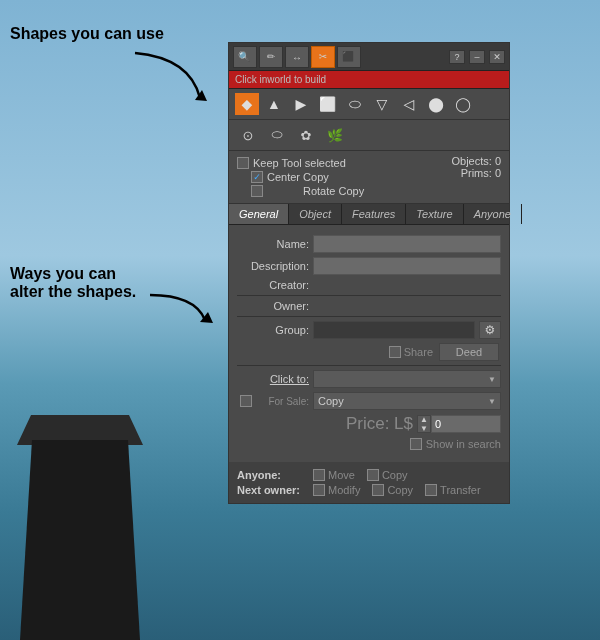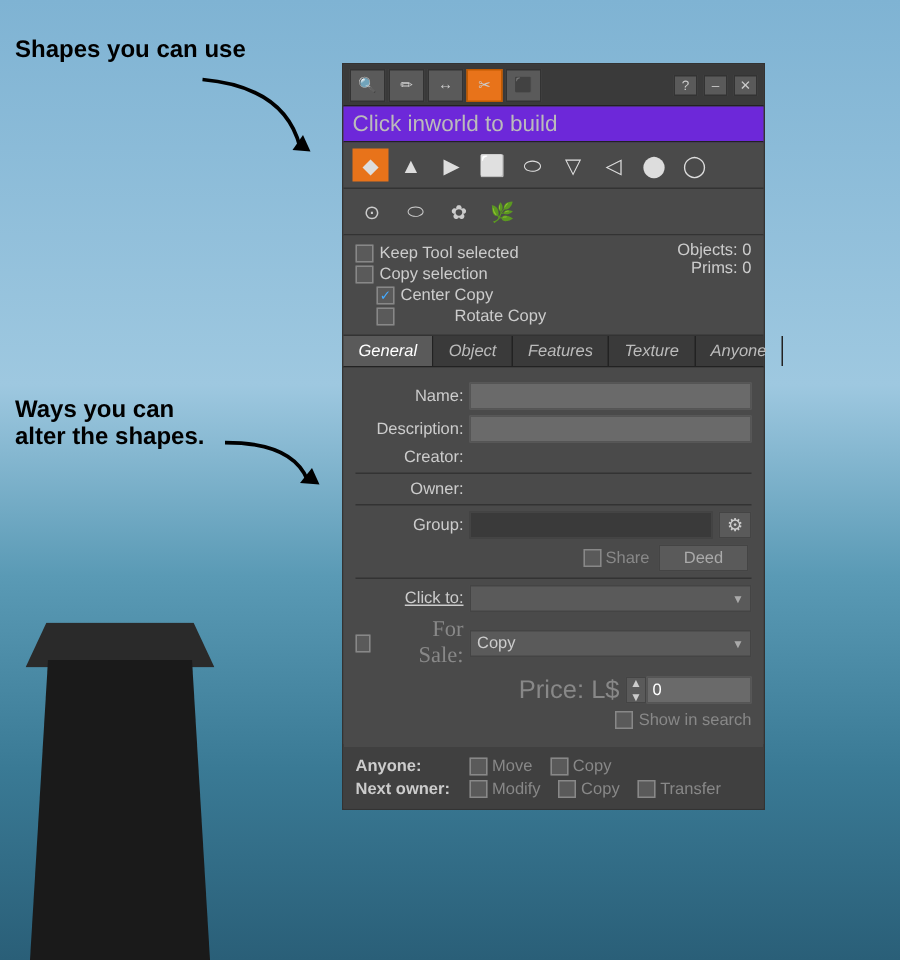--- a/index.html
+++ b/index.html
@@ -136,23 +136,23 @@
       display: flex;
       align-items: center;
       justify-content: center;
       cursor: pointer;
       font-size: 9px;
       color: #ccc;
     }
 
     
     .subtitle {
-      background: #6d28d9;
+      background: #b91c1c;
       padding: 3px 6px;
-      font-size: 15px;
+      font-size: 10px;
       color: #bbb;
       border-bottom: 1px solid #222;
     }
 
     
     .shapes-row {
       background: #4a4a4a;
       padding: 4px 6px;
       display: flex;
       gap: 3px;
@@ -378,30 +378,29 @@
       color: #aaa;
     }
 
     .for-sale-row {
       display: flex;
       align-items: center;
       gap: 4px;
       margin: 4px 0;
     }
     .for-sale-label {
-      font-size: 15px;
+      font-size: 10px;
       color: #888;
       width: 72px;
       text-align: right;
       flex-shrink: 0;
       display: flex;
       align-items: center;
       gap: 16px;
       justify-content: flex-end;
-      font-family: Liberation Serif, serif;
     }
     .sale-dropdown {
       flex: 1;
       height: 18px;
       background: #5a5a5a;
       border: 1px solid #444;
       color: #ccc;
       font-size: 11px;
       display: flex;
       align-items: center;
@@ -550,24 +549,20 @@
     <div class="shape-icon2">⬭</div>
     <div class="shape-icon2">✿</div>
     <div class="shape-icon2">🌿</div>
   </div>
 
   <div class="checkboxes-area">
     <div class="checkbox-row">
       <div class="cb"></div>
       <span>Keep Tool selected</span>
     </div>
-    <div class="checkbox-row">
-      <div class="cb"></div>
-      <span>Copy selection</span>
-    </div>
     <div class="checkbox-row" style="padding-left:14px;">
       <div class="cb checked"></div>
       <span>Center Copy</span>
     </div>
     <div class="checkbox-row" style="padding-left:14px;gap:40px;">
       <div class="cb"></div>
       <span>Rotate Copy</span>
     </div>
     <div class="objects-prims">
       <div>

